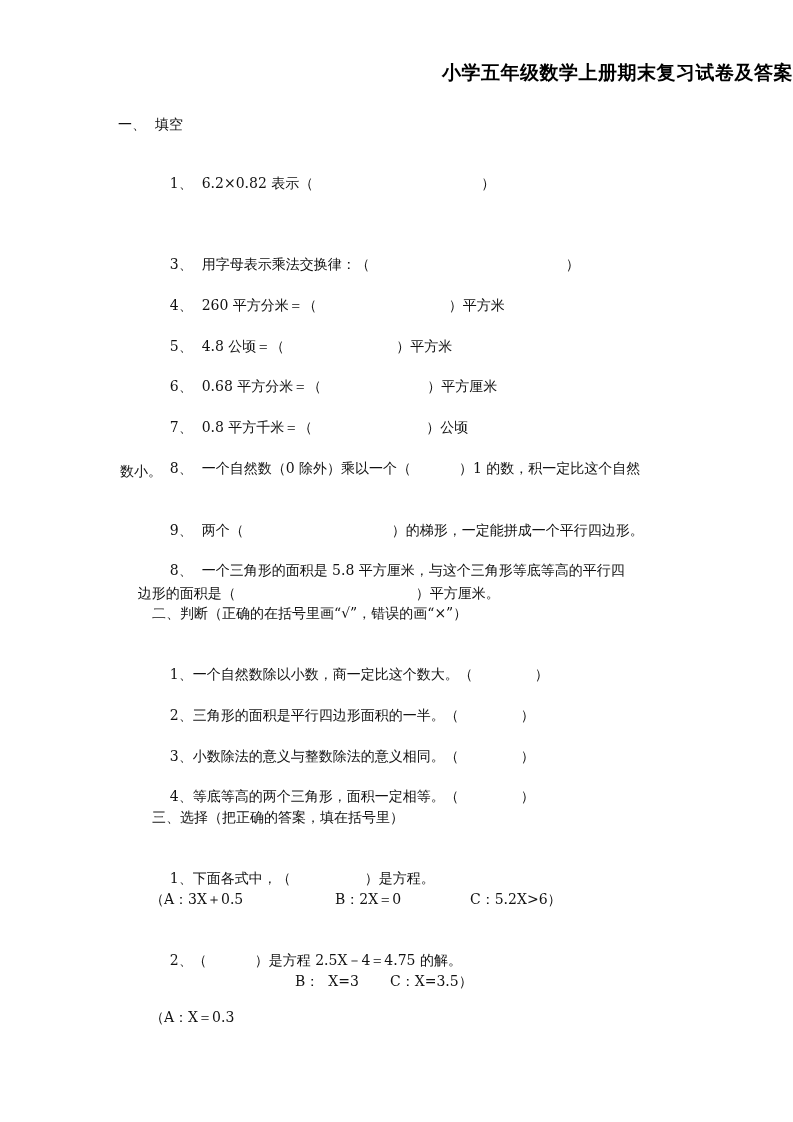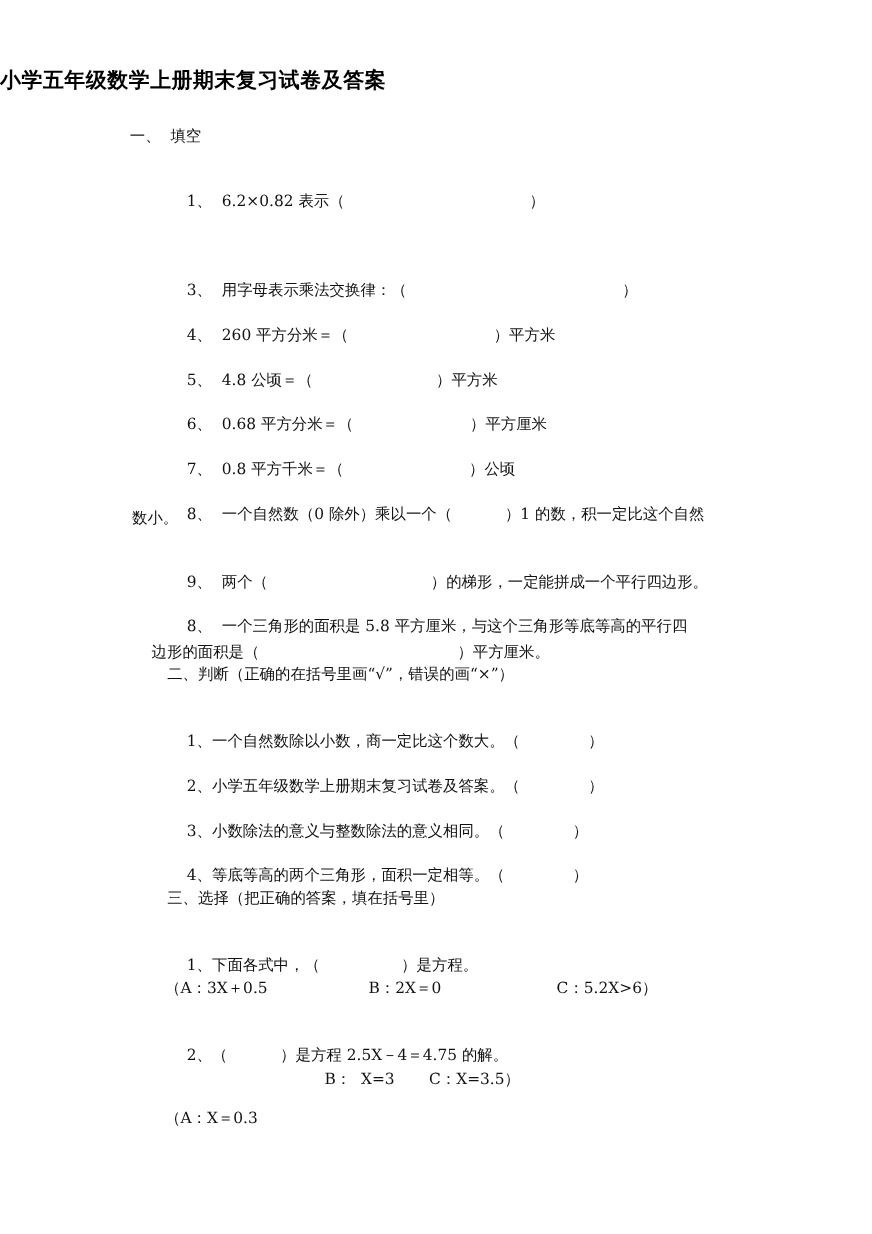--- a/index.html
+++ b/index.html
@@ -1,19 +1,19 @@
 <!DOCTYPE html>
 <html><head>
 <meta charset="utf-8">
 <style>
   html, body { margin: 0; padding: 0; background: #ffffff; }
   body { width: 793px; height: 1122px; position: relative; overflow: hidden;
          font-family: "DejaVu Serif", "Liberation Serif", serif; color: #111; }
   .page { position: absolute; left: 0; top: 0; width: 793px; height: 1122px; background: #fff; }
-  .title { position: absolute; top: 60px; left: 0; width: 793px; text-align: left;
+  .title { position: absolute; top: 60px; left: 0; width: 793px; text-align: right;
            font-family: "DejaVu Sans", sans-serif; font-weight: bold; font-size: 19px; letter-spacing: 0.5px; color: #000; }
   .line { position: absolute; font-size: 14px; white-space: pre; line-height: 20px; }
   .blank { display: inline-block; }
   .ind { left: 152px; }
 </style>
 </head>
 <body>
 
 <div class="page">
 
@@ -62,39 +62,39 @@
 
   <div class="line" style="left:120px; top:563px;">
     <span>边形的面积是（</span><span class="blank" style="width:180px"></span><span>）平方厘米。</span>
   </div>
 
   <div class="line ind" style="top:644px;">
     <span>1、</span><span>一个自然数除以小数，商一定比这个数大。（</span><span class="blank" style="width:62px"></span><span>）</span>
   </div>
 
   <div class="line ind" style="top:685px;">
-    <span>2、</span><span>小学五年级数学上册期末复习试卷及答案。（</span><span class="blank" style="width:62px"></span><span>）</span>
+    <span>2、</span><span>三角形的面积是平行四边形面积的一半。（</span><span class="blank" style="width:62px"></span><span>）</span>
   </div>
 
   <div class="line ind" style="top:726px;text-align:right;">
     <span>3、</span><span>小数除法的意义与整数除法的意义相同。（</span><span class="blank" style="width:62px"></span><span>）</span>
   </div>
 
   <div class="line ind" style="top:766px;">
     <span>4、</span><span>等底等高的两个三角形，面积一定相等。（</span><span class="blank" style="width:62px"></span><span>）</span>
   </div>
 
   <div class="line ind" style="top:807px;">三、选择（把正确的答案，填在括号里）</div>
 
   <div class="line ind" style="top:848px;">
     <span>1、</span><span>下面各式中，（</span><span class="blank" style="width:74px"></span><span>）是方程。</span>
   </div>
   <div class="line" style="left:150px; top:889px;">（A：3X＋0.5</div>
   <div class="line" style="left:335px; top:889px;">B：2X＝0</div>
-  <div class="line" style="left:470px; top:889px;margin-left:36px;">C：5.2X&gt;6）</div>
+  <div class="line" style="left:470px; top:889px;">C：5.2X&gt;6）</div>
 
   <div class="line ind" style="top:930px;">
     <span>2、</span><span>（</span><span class="blank" style="width:48px"></span><span>）是方程 2.5X－4＝4.75 的解。</span>
   </div>
   <div class="line" style="left:150px; top:971px;margin-top:36px;">（A：X＝0.3</div>
   <div class="line" style="left:295px; top:971px;">B：  X=3</div>
   <div class="line" style="left:390px; top:971px;">C：X=3.5）</div>
 
 </div>
 

